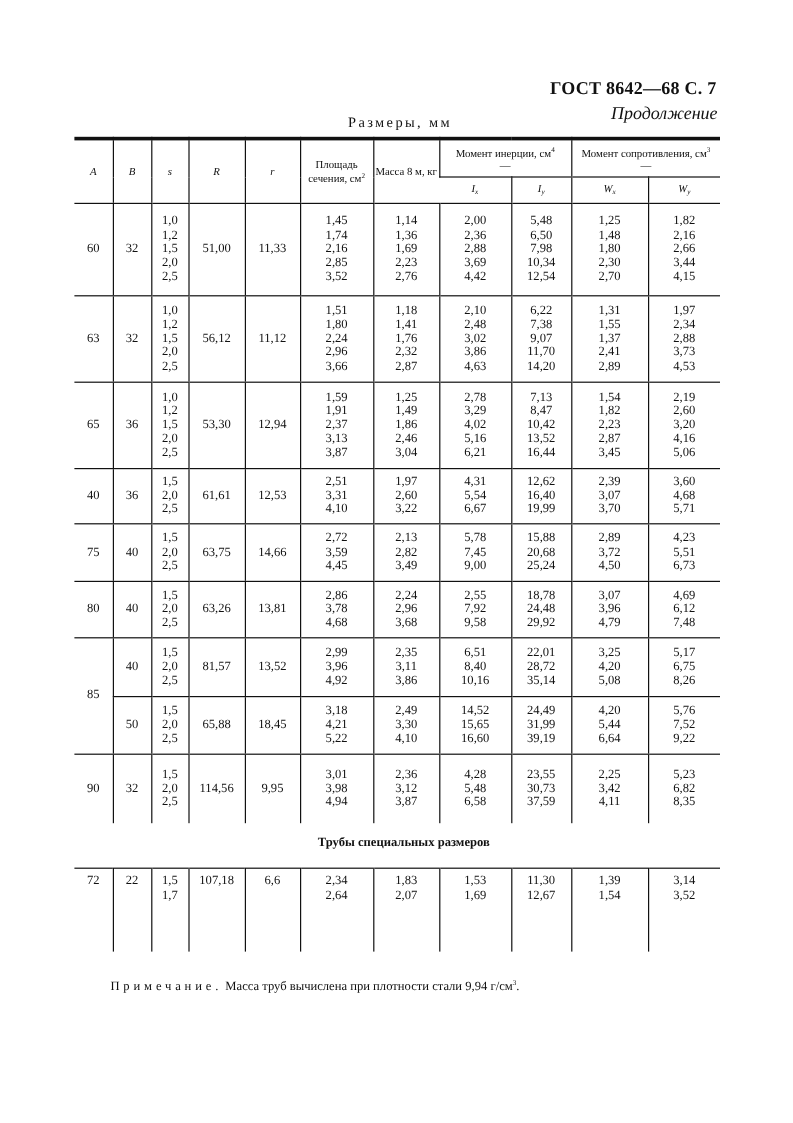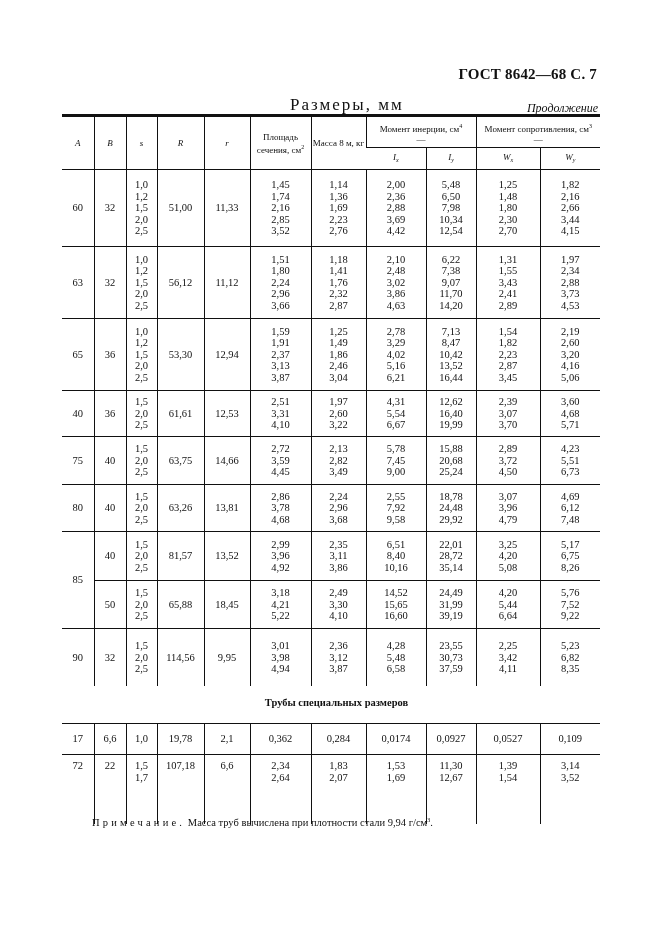--- a/index.html
+++ b/index.html
@@ -1,20 +1,20 @@
 <!DOCTYPE html>
 <html><head>
 <meta charset="utf-8">
 <style>
   html, body { margin: 0; padding: 0; background: #ffffff; }
   body { width: 661px; height: 936px; position: relative; overflow: hidden;
          font-family: "Liberation Serif", "DejaVu Serif", serif; color: #111; }
   .page-header { position: absolute; top: 66px; right: 64px; font-weight: bold; font-size: 15px; letter-spacing: 0.2px; }
-  .caption { position: absolute; top: 95px; left: 290px; font-size: 17px; letter-spacing: 2px; }
-  .continuation { position: absolute; top: 101px; right: 63px; font-size: 12px; font-style: italic; }
+  .caption { position: absolute; top: 95px; left: 290px; font-size: 12px; letter-spacing: 2px; }
+  .continuation { position: absolute; top: 87px; right: 63px; font-size: 15px; font-style: italic; }
 
   table { border-collapse: collapse; position: absolute; left: 62px; width: 538px; table-layout: fixed; }
   td, th { font-weight: normal; text-align: center; vertical-align: middle; padding: 0; font-size: 10.5px; line-height: 11.5px; }
 
   #main-table { top: 114px; border-top: 3px solid #111; }
   #main-table th { border-left: 1px solid #111; border-bottom: 1px solid #111; font-size: 9px; line-height: 10px; }
   #main-table th:first-child { border-left: none; }
   #main-table th.sym { font-style: italic; font-size: 9px; }
   #main-table th.first-col { border-left: none; }
   #main-table td { border-left: 1px solid #111; border-bottom: 1px solid #111; }
@@ -148,21 +148,21 @@
 3,02
 3,86
 4,63</span></td>
       <td><span class="mlines">6,22
 7,38
 9,07
 11,70
 14,20</span></td>
       <td><span class="mlines">1,31
 1,55
-3,43
+1,37
 2,41
 2,89</span></td>
       <td><span class="mlines">1,97
 2,34
 2,88
 3,73
 4,53</span></td>
     </tr>
     <tr style="height:72px">
       <td class="first-col">65</td>
@@ -379,33 +379,20 @@
       <col style="width:47px">
       <col style="width:46px">
     <col style="width:61px">
       <col style="width:55px">
       <col style="width:60px">
       <col style="width:50px">
       <col style="width:64px">
       <col style="width:60px">
   </colgroup>
   <tbody>
-    <tr class="r1">
-      <td class="first-col">17</td>
-      <td>6,6</td>
-      <td>1,0</td>
-      <td>19,78</td>
-      <td>2,1</td>
-      <td>0,362</td>
-      <td>0,284</td>
-      <td>0,0174</td>
-      <td>0,0927</td>
-      <td>0,0527</td>
-      <td>0,109</td>
-    </tr>
     <tr class="r2">
       <td class="first-col">72</td>
       <td>22</td>
       <td><span class="mlines">1,5
 1,7</span></td>
       <td>107,18</td>
       <td>6,6</td>
       <td><span class="mlines">2,34
 2,64</span></td>
       <td><span class="mlines">1,83

